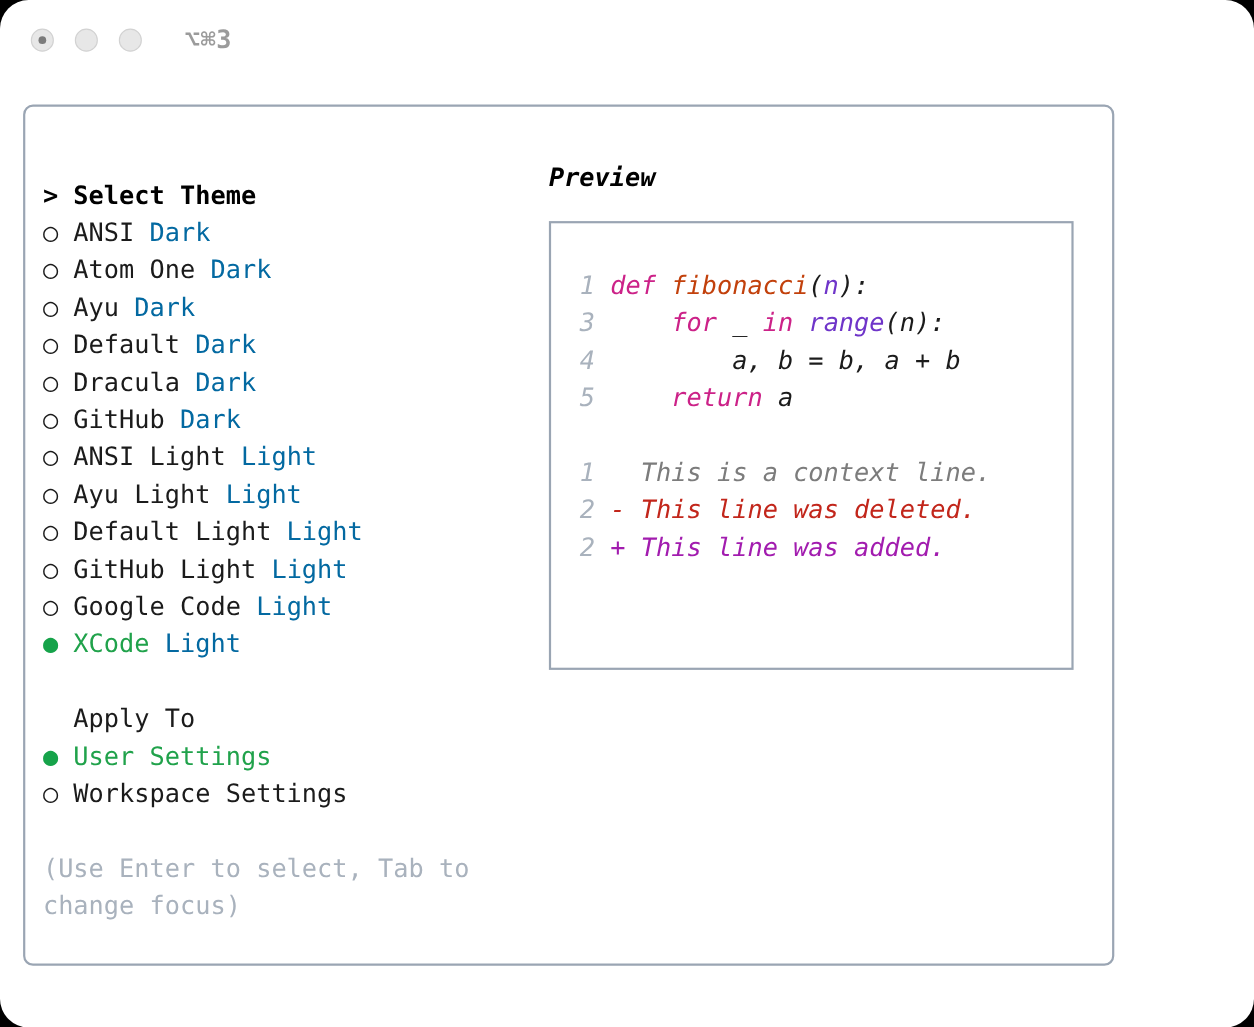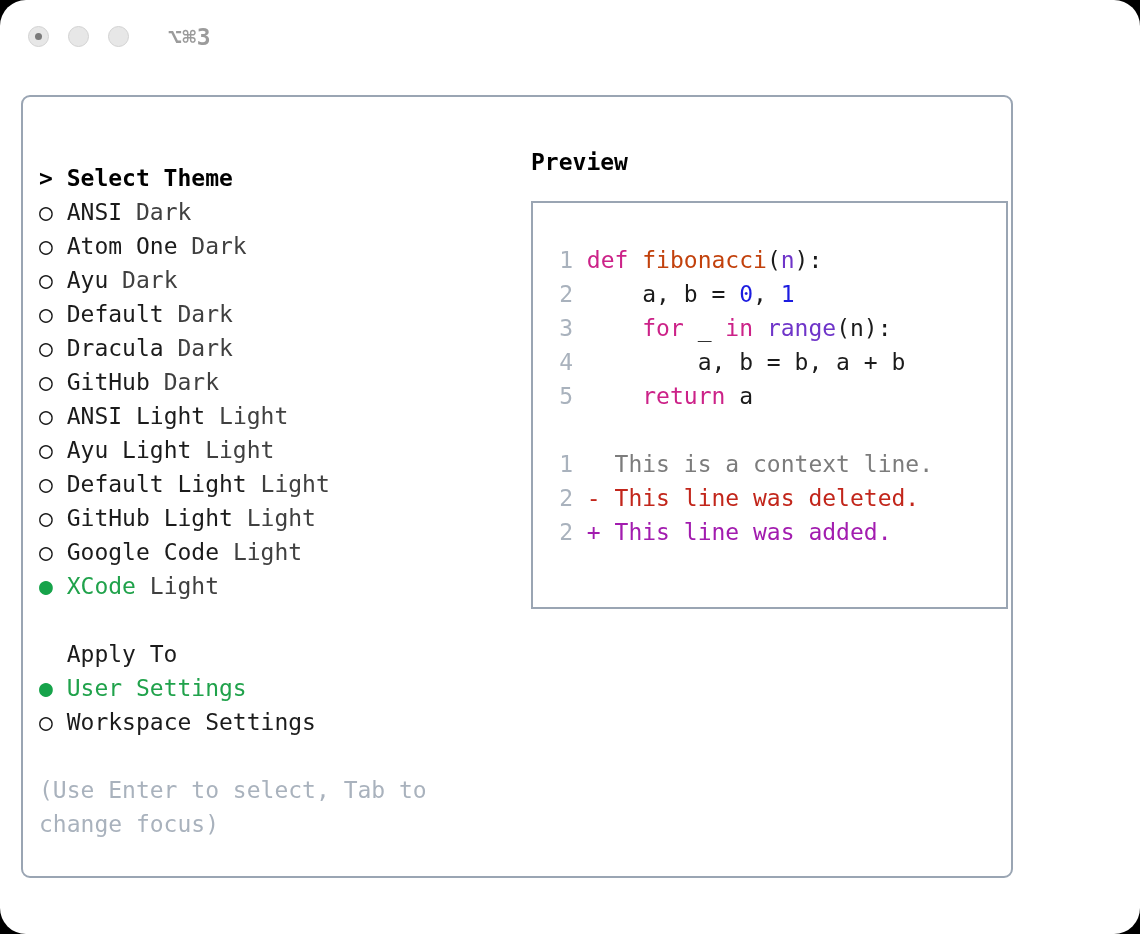--- a/index.html
+++ b/index.html
@@ -99,21 +99,21 @@
     white-space: pre;
   }
   .row .marker {
     display: inline;
   }
   .header-row {
     font-weight: bold;
     color: #000000;
   }
   .cat {
-    color: #404040;
+    color: #0369a1;
   }
   .sel {
     color: #20a24b;
   }
   .marker-green {
     color: #16a34a;
   }
   .spacer-row {
     height: 34px;
   }
@@ -122,23 +122,24 @@
     font-size: 23px;
     line-height: 34px;
     color: #a9b2bd;
     width: 410px;
     white-space: pre-wrap;
   }
 
   
   #right-col {
     position: absolute;
-    left: 508px;
+    left: 476px;
     top: 48px;
     width: 490px;
+    font-style: italic;
   }
   #preview-title {
     font-size: 23px;
     font-weight: bold;
     color: #000000;
     line-height: 34px;
     white-space: pre;
   }
   #preview-box {
     margin-top: 22px;
@@ -222,21 +223,20 @@
         </div>
       <div id="hint">(Use Enter to select, Tab to change focus)</div>
     </div>
 
     <div id="right-col">
       <div id="preview-title">Preview</div>
       <div id="preview-box">
         <div class="code-area">
           <div id="code-block">
               <div class="code-line"><span class="ln">1</span><span> </span><span class="kw">def </span><span class="fn">fibonacci</span><span class="plain">(</span><span class="var">n</span><span class="plain">):</span></div>
-              <div class="code-line"><span class="ln">2</span><span> </span><span class="plain">    a, b = </span><span class="num">0</span><span class="plain">, </span><span class="num">1</span></div>
               <div class="code-line"><span class="ln">3</span><span> </span><span class="plain">    </span><span class="kw">for</span><span class="plain"> _ </span><span class="kw">in</span><span class="plain"> </span><span class="var">range</span><span class="plain">(n):</span></div>
               <div class="code-line"><span class="ln">4</span><span> </span><span class="plain">        a, b = b, a + b</span></div>
               <div class="code-line"><span class="ln">5</span><span> </span><span class="plain">    </span><span class="kw">return</span><span class="plain"> a</span></div>
             </div>
           <div class="gap-line"></div>
           <div id="diff-block">
               <div class="code-line"><span class="ln">1</span><span> </span><span class="ctx">  This is a context line.</span></div>
               <div class="code-line"><span class="ln">2</span><span> </span><span class="del">- This line was deleted.</span></div>
               <div class="code-line"><span class="ln">2</span><span> </span><span class="add">+ This line was added.</span></div>
             </div>

